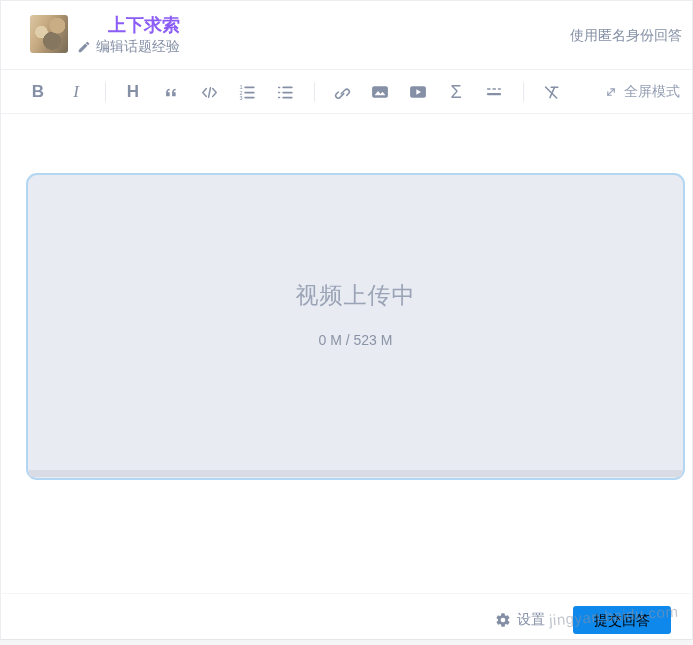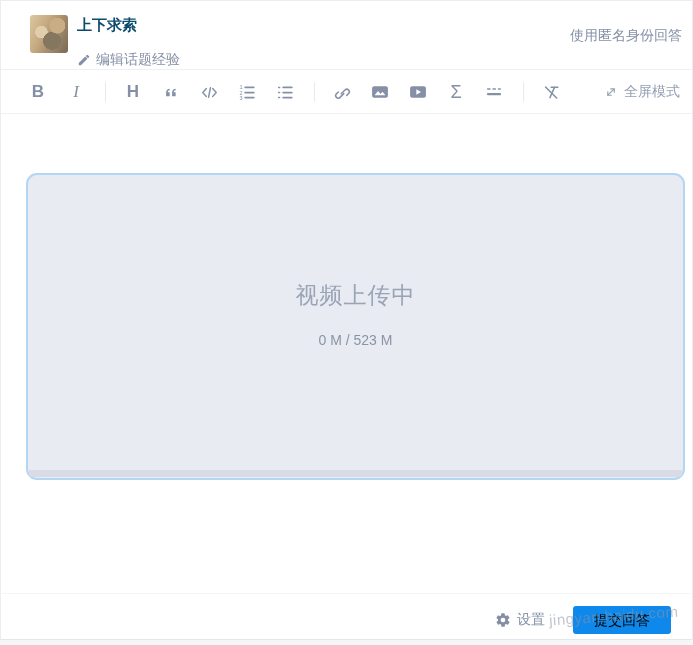--- a/index.html
+++ b/index.html
@@ -13,22 +13,22 @@
   .header { position:absolute; top:0; left:0; right:0; height:69px; border-bottom:1px solid #eef0f4; background:#fff; }
   .avatar {
     position:absolute; left:29px; top:14px; width:38px; height:38px; border-radius:3px;
     background:
       radial-gradient(circle at 72% 28%, #c9ad85 0 20%, rgba(0,0,0,0) 21%),
       radial-gradient(circle at 58% 68%, #84765f 0 26%, rgba(0,0,0,0) 27%),
       radial-gradient(circle at 30% 45%, #e0cda9 0 18%, rgba(0,0,0,0) 19%),
       linear-gradient(115deg,#dcc7a3 0%,#c7ab82 35%,#a68d6b 62%,#766a56 100%);
   }
   .who { position:absolute; left:76px; top:14px; }
-  .username { font-size:15px; font-weight:bold; color:#0c4a6e; line-height:20px; }
-  .edit-row { display:flex; align-items:center; gap:5px; margin-top:16px; color:#8590a6; font-size:14px; cursor:pointer; }
+  .username { font-size:18px; font-weight:bold; color:#8b5cf6; line-height:20px;text-align:right; }
+  .edit-row { display:flex; align-items:center; gap:5px; margin-top:3px; color:#8590a6; font-size:14px; cursor:pointer; }
   .anon { position:absolute; right:10px; top:26px; font-size:14px; color:#8590a6; cursor:pointer; }
 
   
   .toolbar {
     position:absolute; top:70px; left:0; right:0; height:43px; background:#fff;
     border-bottom:1px solid #eef0f4;
     display:flex; align-items:center; padding:0 10px 0 26px;
   }
   .tb-btn {
     width:22px; height:24px; margin-right:16px; display:flex; align-items:center; justify-content:center;

